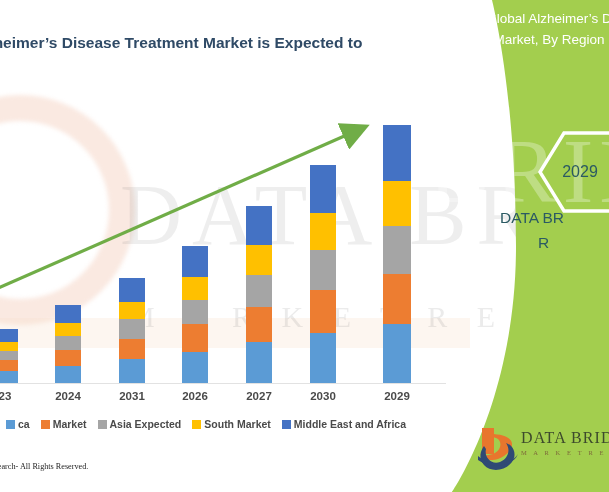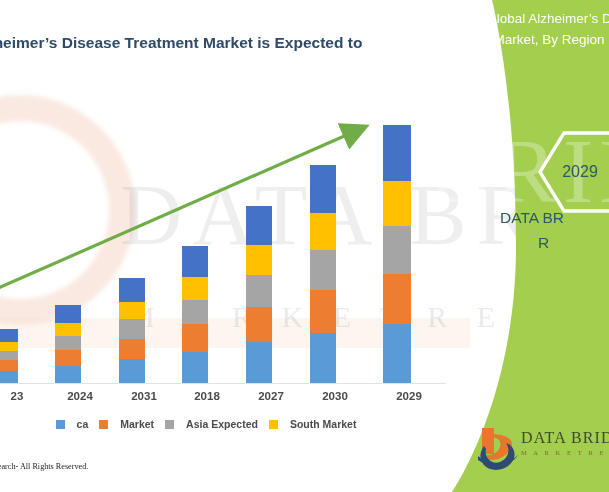--- a/index.html
+++ b/index.html
@@ -112,36 +112,36 @@
   .bars {
     position:absolute; left:0; top:0; width:446px; height:275px;
   }
   .bar {
     position:absolute; bottom:0; display:flex; flex-direction:column;
     justify-content:flex-end;
   }
   .seg { width:100%; }
 
   .xlabels {
-    position:absolute; left:12px; top:390px; width:446px; height:16px;
+    position:absolute; left:0; top:390px; width:446px; height:16px;
   }
   .xlab {
     position:absolute; text-align:center;
     font-size:11.5px; font-weight:700; color:#4a4a4a;
   }
 
   
   .legend {
     position:absolute; left:-34px; top:418px; width:480px;
     display:flex; align-items:center; justify-content:center;
     gap:11px;
     font-size:10.5px; font-weight:700; color:#4a4a4a;
     white-space:nowrap;
   }
-  .lg-item { display:flex; align-items:center; gap:12px; }
+  .lg-item { display:flex; align-items:center; gap:3px; }
   .lg-swatch { width:9px; height:9px; display:inline-block; }
 
   
   .footer-left {
     position:absolute; left:-54px; top:462px;
     font-size:8.2px; color:#1d1d1d;
     font-family:"Liberation Serif", serif;
     white-space:nowrap;
   }
   .footer-src {
@@ -229,21 +229,21 @@
         <path d="M0,0 L9,4.5 L0,9 z" fill="#70ad47"></path>
       </marker>
     </defs>
     <line x1="-6" y1="190" x2="358" y2="30" stroke="#70ad47" stroke-width="3.2" marker-end="url(#ah)"></line>
   </svg>
 
   <div class="xlabels" id="xlabels">
       <div class="xlab" style="left: -17px; width: 44px;">23</div>
       <div class="xlab" style="left: 46px; width: 44px;">2024</div>
       <div class="xlab" style="left: 110px; width: 44px;">2031</div>
-      <div class="xlab" style="left: 173px; width: 44px;">2018</div>
+      <div class="xlab" style="left: 173px; width: 44px;">2026</div>
       <div class="xlab" style="left: 237px; width: 44px;">2027</div>
       <div class="xlab" style="left: 301px; width: 44px;">2030</div>
       <div class="xlab" style="left: 374px; width: 46px;">2029</div>
     </div>
 
   <div class="legend" id="legend">
       <div class="lg-item">
         <span class="lg-swatch" style="background: rgb(91, 155, 213);"></span>
         <span>ca</span>
       </div>
@@ -251,20 +251,24 @@
         <span class="lg-swatch" style="background: rgb(237, 125, 49);"></span>
         <span>Market</span>
       </div>
       <div class="lg-item">
         <span class="lg-swatch" style="background: rgb(165, 165, 165);"></span>
         <span>Asia Expected</span>
       </div>
       <div class="lg-item">
         <span class="lg-swatch" style="background: rgb(255, 192, 0);"></span>
         <span>South Market</span>
+      </div>
+      <div class="lg-item">
+        <span class="lg-swatch" style="background: rgb(68, 114, 196);"></span>
+        <span>Middle East and Africa</span>
       </div>
     </div>
 
   <div class="footer-left">dge Market Research- All Rights Reserved.</div>
 
   <div class="green-panel">
     <svg width="179" height="492" viewBox="0 0 179 492">
       <path d="M 62 0 L 179 0 L 179 492 L 22 492
                C 22 492 86 400 86 246
                C 86 92 62 0 62 0 Z" fill="#a3ce4e"></path>

